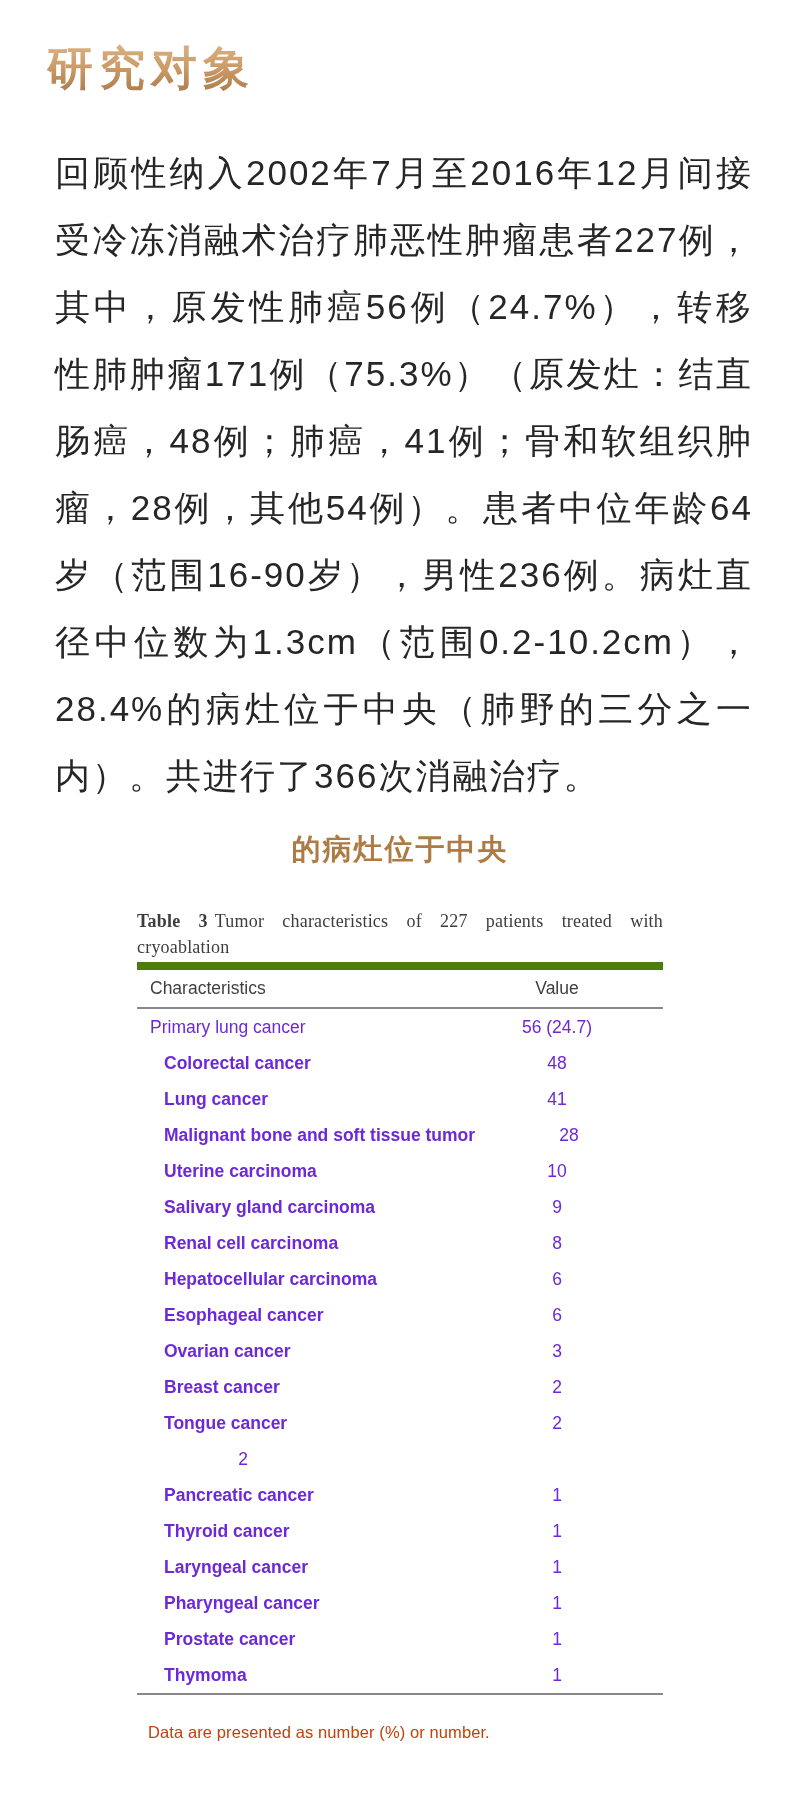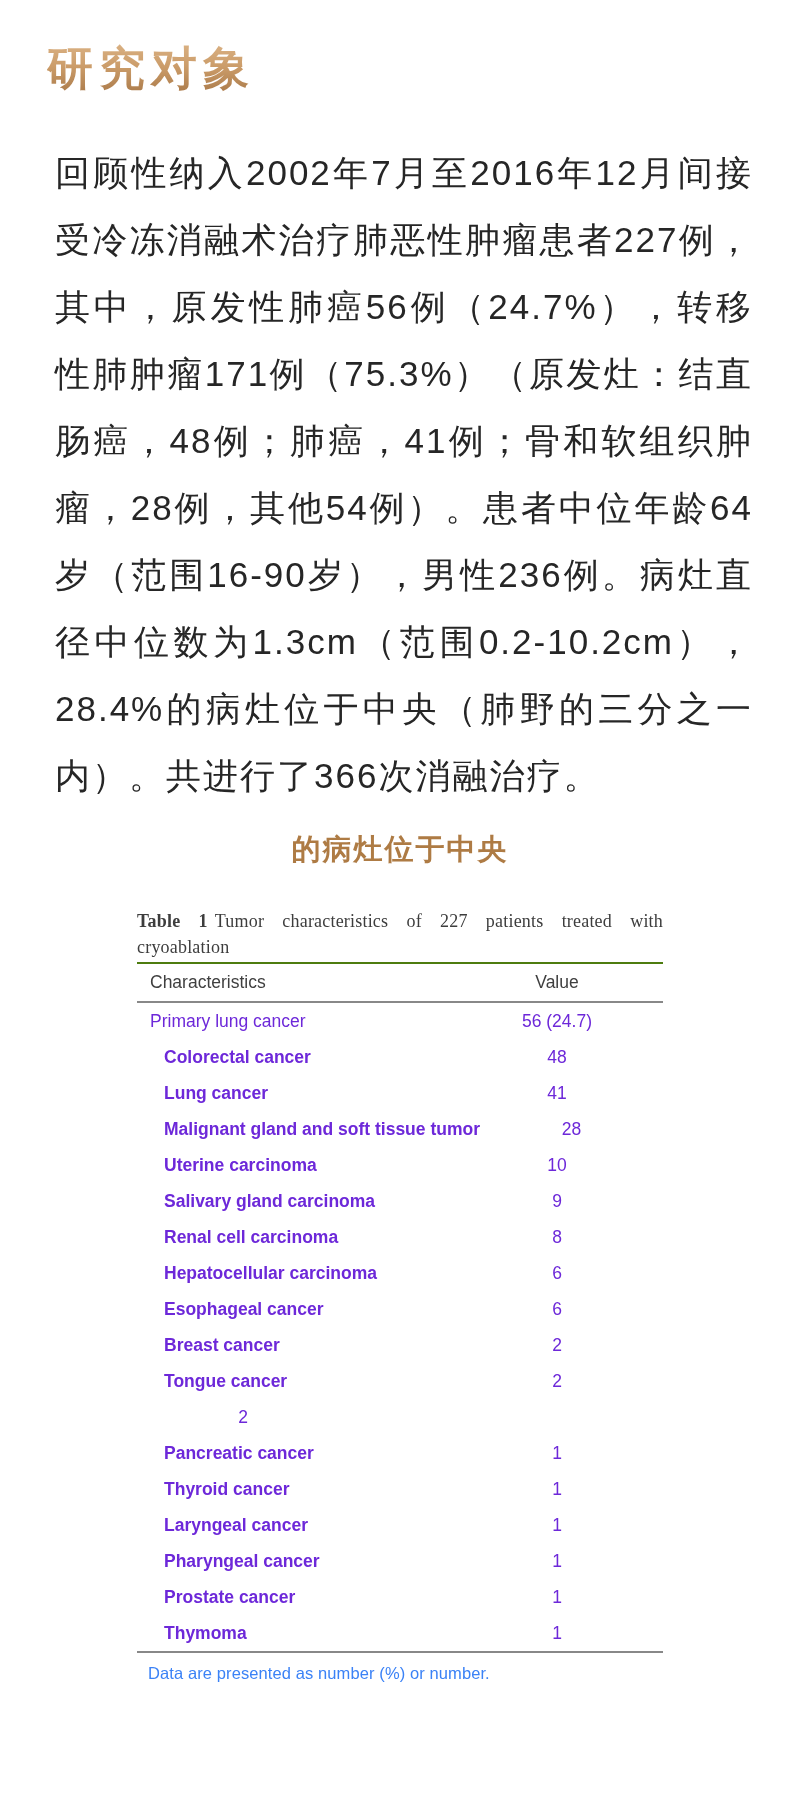--- a/index.html
+++ b/index.html
@@ -79,21 +79,21 @@
     letter-spacing: 0.2px;
     word-spacing: 1.5px;
     min-height: 52px;
   }
   .table-caption .cap-label {
     font-weight: 700;
     margin-right: 7px;
   }
   .tbl {
     margin-top: 2px;
-    border-top: 2px solid #4d7c0f;
+    border-top: 8px solid #4d7c0f;
   }
   .thead {
     display: flex;
     align-items: center;
     height: 37px;
     border-bottom: 2px solid #888888;
     font-size: 17.5px;
     color: #3f3f3f;
   }
   .c1 {
@@ -109,40 +109,40 @@
   .tbody { border-bottom: 2px solid #888888; }
   .trow {
     display: flex;
     align-items: center;
     height: 36px;
     font-size: 17.5px;
     color: #6d28d9;
   }
   .trow.indent .c1 { padding-left: 27px; font-weight: bold; }
   .table-footnote {
-    margin-top: 9px;
+    margin-top: 26px;
     padding-left: 11px;
     font-size: 16.5px;
     line-height: 22px;
-    color: #3b82f6;
+    color: #c2410c;
     letter-spacing: 0.1px;
   }
 </style>
 </head>
 <body>
 
 <h1 class="section-title">研究对象</h1>
 
 <p class="article-paragraph">回顾性纳入2002年7月至2016年12月间接受冷冻消融术治疗肺恶性肿瘤患者227例，其中，原发性肺癌56例（24.7%），转移性肺肿瘤171例（75.3%）（原发灶：结直肠癌，48例；肺癌，41例；骨和软组织肿瘤，28例，其他54例）。患者中位年龄64岁（范围16-90岁），男性236例。病灶直径中位数为1.3cm（范围0.2-10.2cm），28.4%的病灶位于中央（肺野的三分之一内）。共进行了366次消融治疗。</p>
 
 <h2 class="table-heading">的病灶位于中央</h2>
 
 <figure class="table-figure">
   <div class="table-caption">
-    <span class="cap-label">Table 1</span><span>Tumor characteristics of 227 patients treated with cryoablation</span>
+    <span class="cap-label">Table 3</span><span>Tumor characteristics of 227 patients treated with cryoablation</span>
   </div>
 
   <div class="tbl">
     <div class="thead">
       <span class="c1">Characteristics</span>
       <span class="c2">Value</span>
     </div>
     <div class="tbody" id="tbody">
         <div class="trow">
           <span class="c1">Primary lung cancer</span>
@@ -150,21 +150,21 @@
         </div>
         <div class="trow indent">
           <span class="c1">Colorectal cancer</span>
           <span class="c2">48</span>
         </div>
         <div class="trow indent">
           <span class="c1">Lung cancer</span>
           <span class="c2">41</span>
         </div>
         <div class="trow indent">
-          <span class="c1">Malignant gland and soft tissue tumor</span>
+          <span class="c1">Malignant bone and soft tissue tumor</span>
           <span class="c2">28</span>
         </div>
         <div class="trow indent">
           <span class="c1">Uterine carcinoma</span>
           <span class="c2">10</span>
         </div>
         <div class="trow indent">
           <span class="c1">Salivary gland carcinoma</span>
           <span class="c2">9</span>
         </div>
@@ -174,20 +174,24 @@
         </div>
         <div class="trow indent">
           <span class="c1">Hepatocellular carcinoma</span>
           <span class="c2">6</span>
         </div>
         <div class="trow indent">
           <span class="c1">Esophageal cancer</span>
           <span class="c2">6</span>
         </div>
         <div class="trow indent">
+          <span class="c1">Ovarian cancer</span>
+          <span class="c2">3</span>
+        </div>
+        <div class="trow indent">
           <span class="c1">Breast cancer</span>
           <span class="c2">2</span>
         </div>
         <div class="trow indent">
           <span class="c1">Tongue cancer</span>
           <span class="c2">2</span>
         </div>
         <div class="trow indent">
           <span class="c2">2</span>
         </div>

